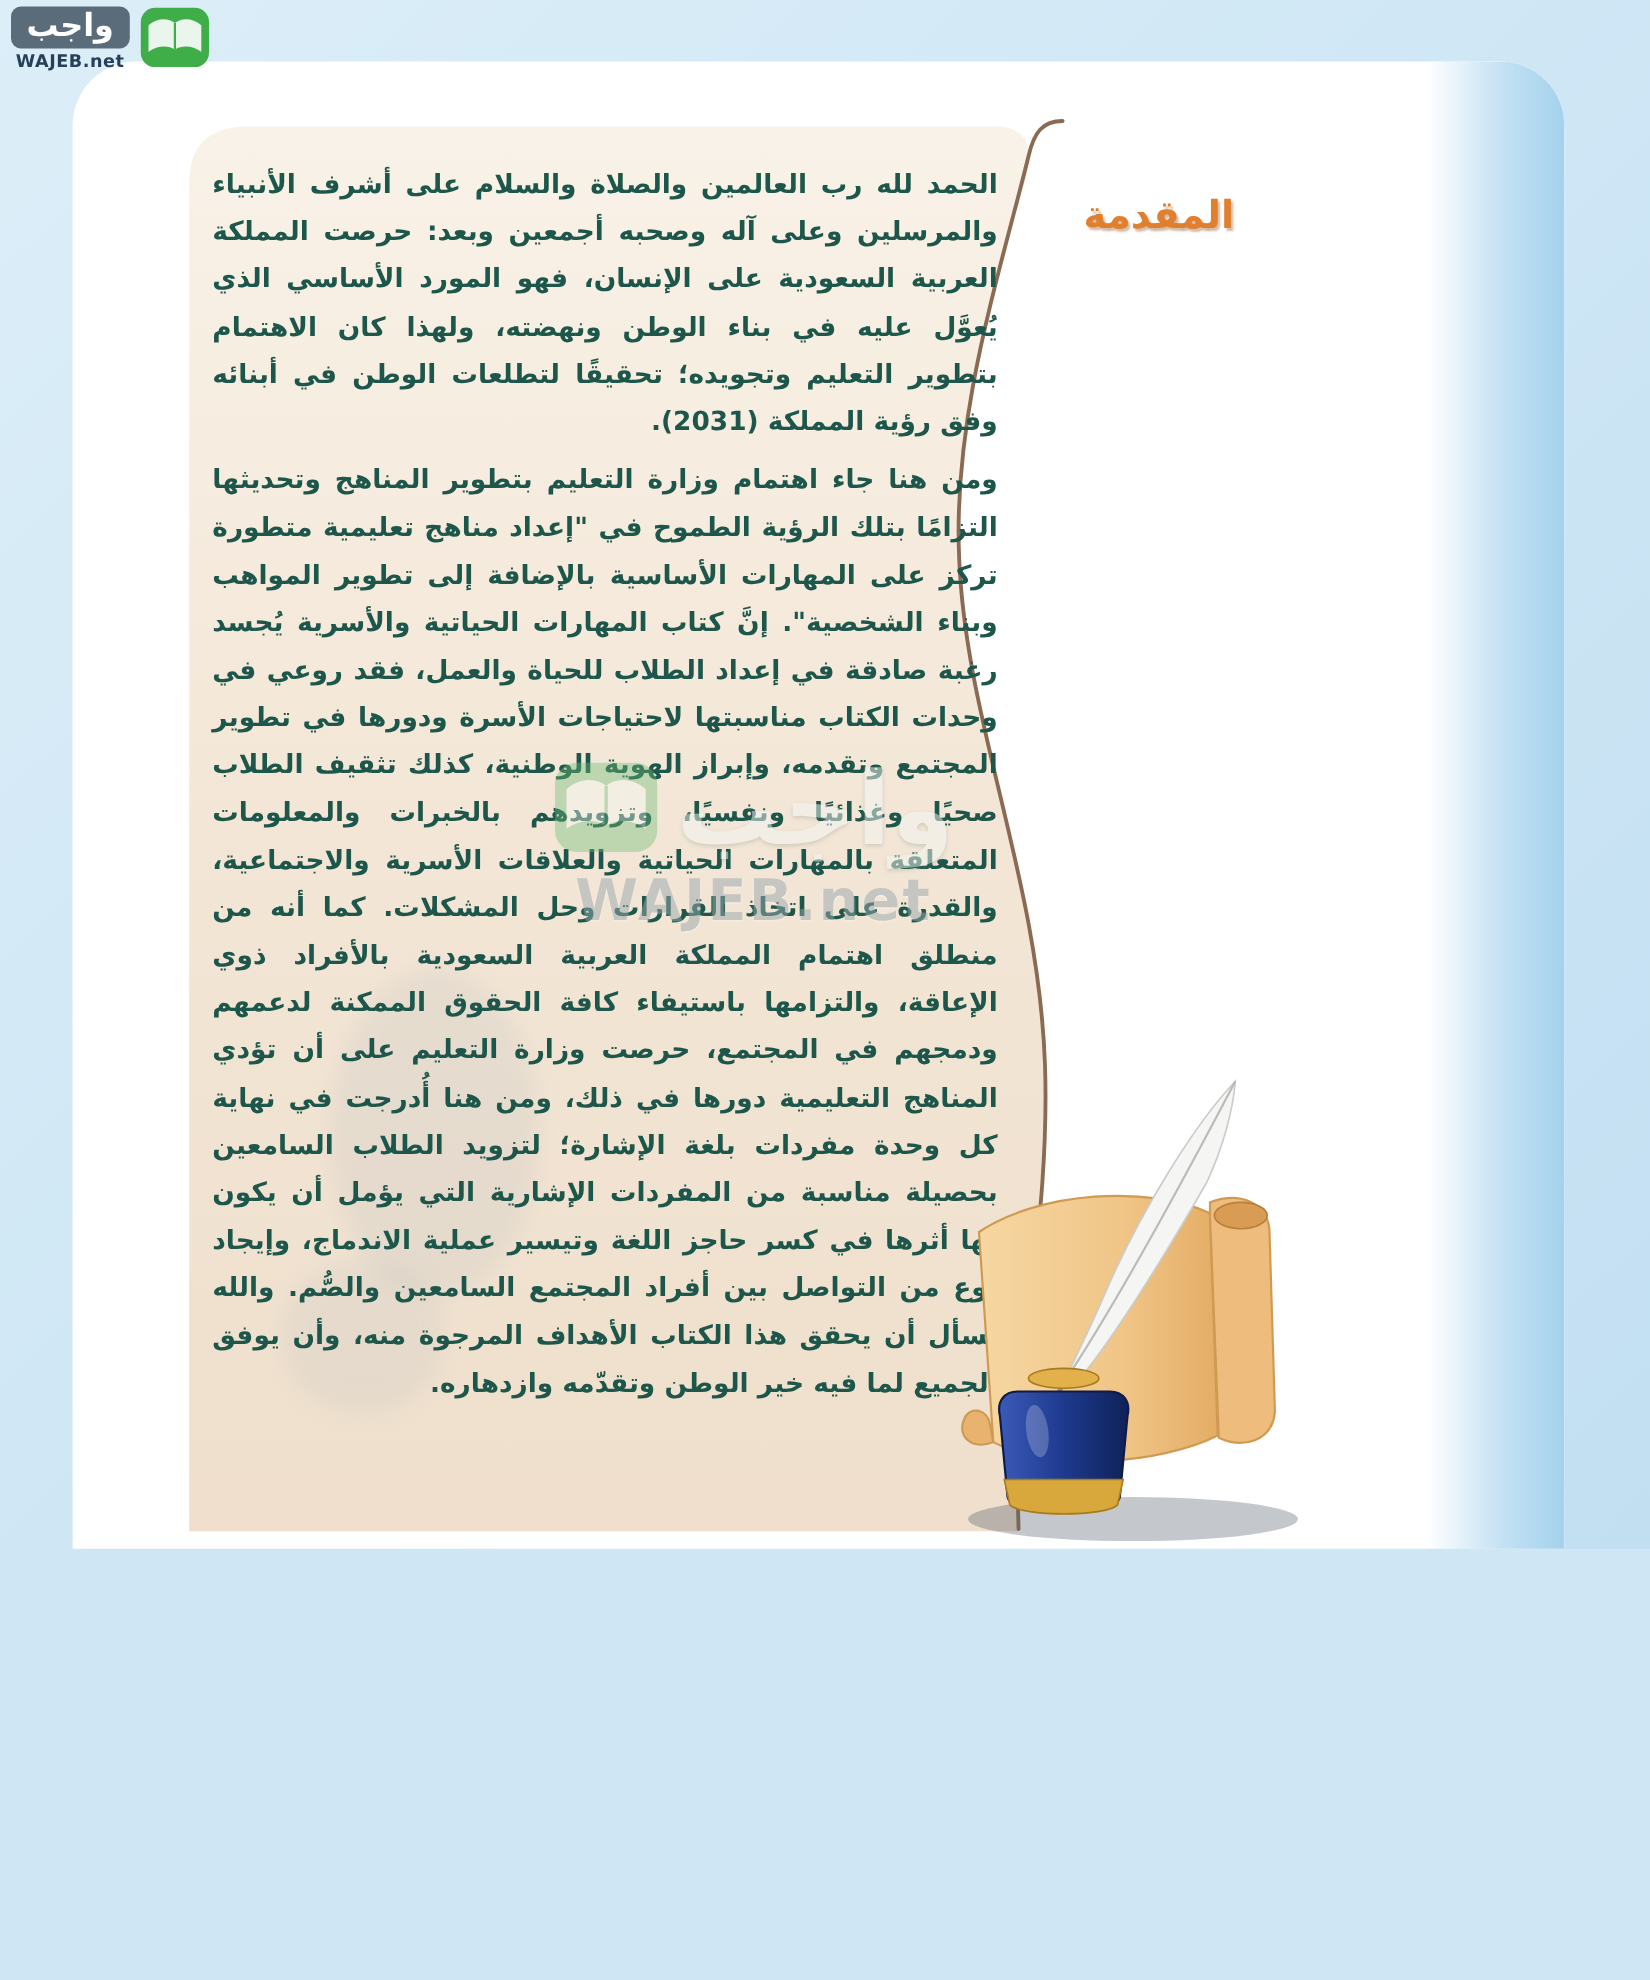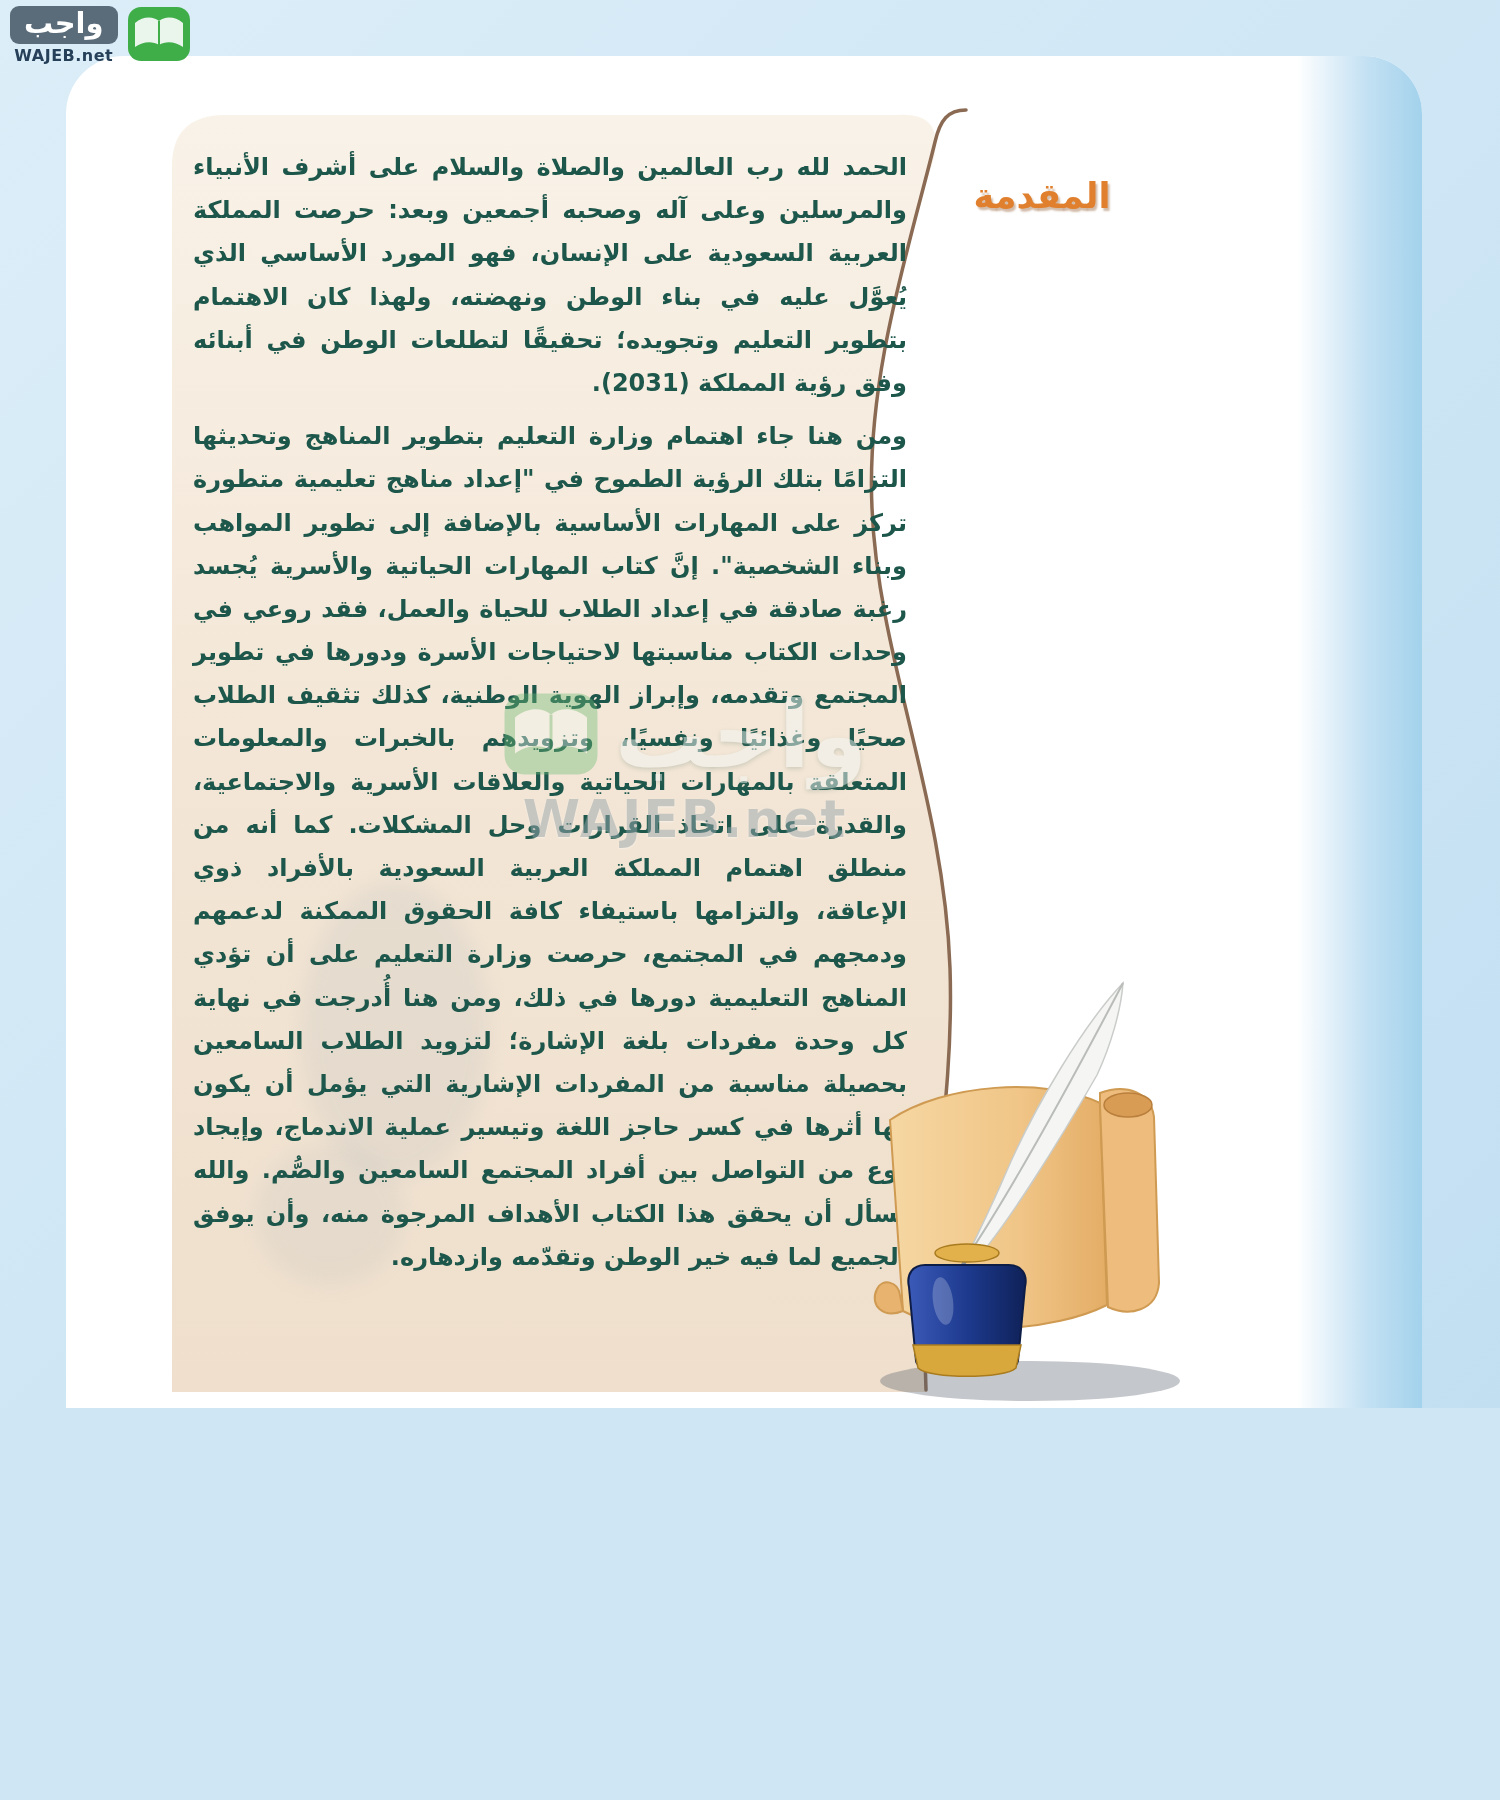--- a/index.html
+++ b/index.html
@@ -13,21 +13,21 @@
   .bottom-wave{position:absolute;bottom:0;left:0;}
 
   .panel-layer{position:absolute;left:0;top:0;pointer-events:none;}
 
   
   .body-text{position:absolute;left:193px;top:146px;width:714px;direction:rtl;
         text-align:justify;color:#1d564a;font-size:24px;font-weight:bold;line-height:1.8;}
   .body-text p{margin:0 0 10px 0;}
 
   
-  .section-title{position:absolute;left:962px;top:176px;width:160px;direction:rtl;text-align:center;
+  .section-title{position:absolute;left:962px;top:176px;width:160px;direction:rtl;
         font-size:35px;font-weight:bold;color:#e0802e;text-shadow:2px 3px 2px rgba(125,60,10,.35);}
 
   
   .wajeb{position:absolute;left:10px;top:6px;display:flex;flex-direction:row-reverse;align-items:flex-start;gap:9px;}
   .wajeb-col{display:flex;flex-direction:column;align-items:center;}
   .wajeb-ar{background:#5a6b7a;color:#ffffff;padding:1px 14px 4px;border-radius:9px;
         font-size:29px;font-weight:bold;direction:rtl;line-height:1.15;}
   .wajeb-domain{color:#27405a;font-weight:bold;font-size:16px;margin-top:2px;letter-spacing:.5px;}
 
   

